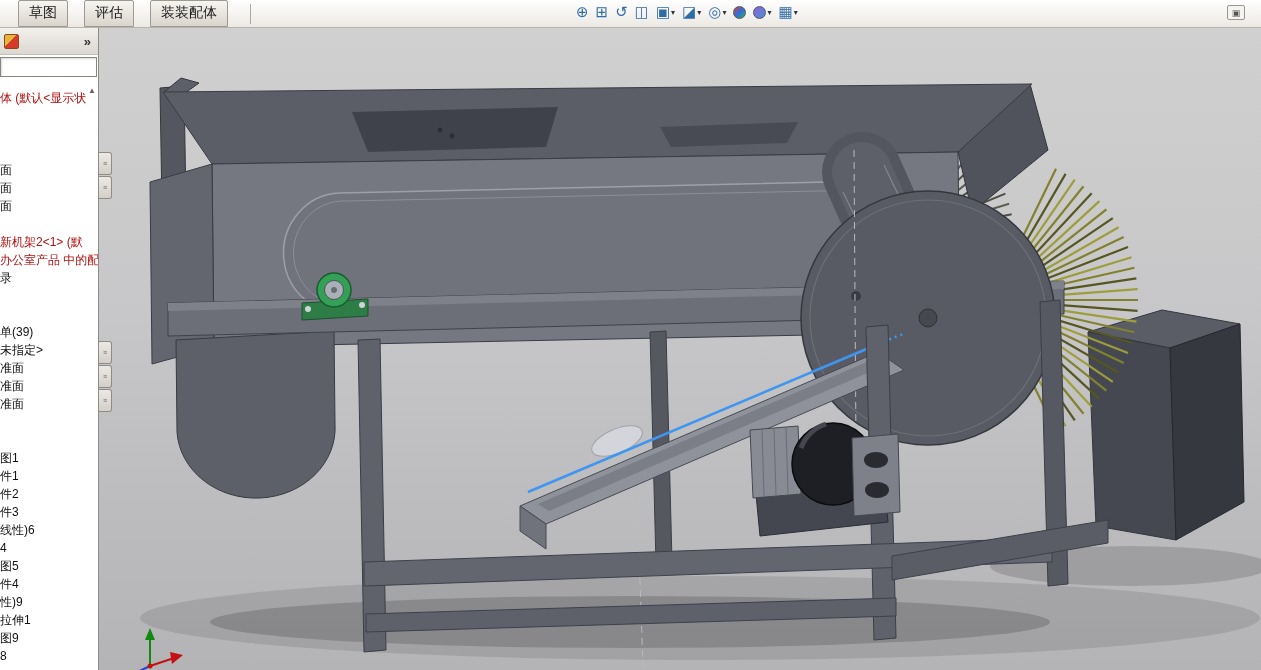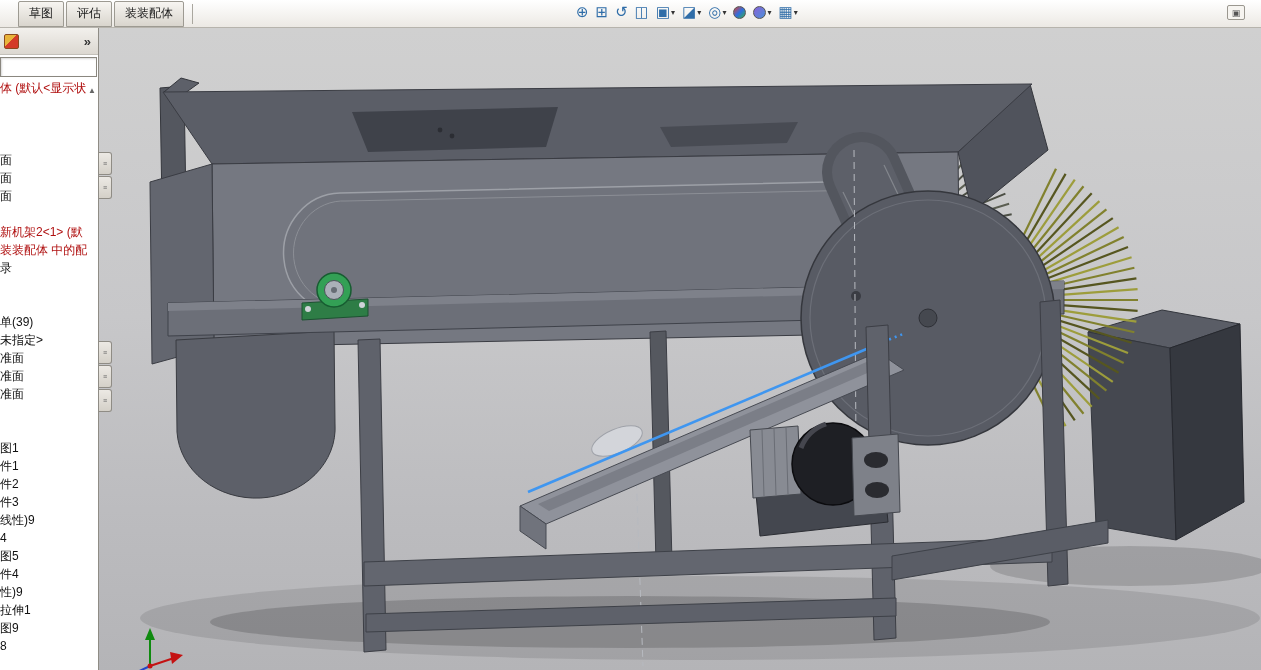--- a/index.html
+++ b/index.html
@@ -4,22 +4,22 @@
 <style>
   *{box-sizing:border-box;margin:0;padding:0}
   html,body{width:1261px;height:670px;overflow:hidden}
   body{font-family:"Liberation Sans","DejaVu Sans",sans-serif;background:#fff}
   .screen{position:relative;width:1261px;height:670px;overflow:hidden;background:#fff}
 
   
   .top-bar{position:absolute;top:0;left:0;width:100%;height:28px;
     background:linear-gradient(#ffffff,#ece9e4);border-bottom:1px solid #b7b4ad;z-index:10;display:flex;align-items:center}
   .cmd-tabs{display:flex;align-items:center;height:100%;padding-left:18px}
-  .cmd-tab{font-size:12px;color:#1a1a1a;background:linear-gradient(#f7f5f1,#d9d5cd);
-    border:1px solid #9d9a92;padding:3px 10px 4px;margin-right:2px;border-radius:2px 2px 0 0;white-space:nowrap}
+  .cmd-tab{font-size:14px;color:#1a1a1a;background:linear-gradient(#f7f5f1,#d9d5cd);
+    border:1px solid #9d9a92;padding:3px 10px 4px;margin-right:16px;border-radius:2px 2px 0 0;white-space:nowrap}
   .tab-sep{width:1px;height:20px;background:#aaa79f;margin:0 6px}
   .view-toolbar{position:absolute;left:574px;top:2px;display:flex;align-items:center;gap:3px;z-index:11}
   .tb-btn{display:flex;align-items:center;padding:1px 2px;border-radius:2px;cursor:default}
   .tb-glyph{font-size:15px;line-height:18px;color:#2f6da8}
   .ball{width:13px;height:13px;border-radius:50%;border:1px solid #555}
   .tb-caret{font-size:8px;color:#333;margin-left:1px}
   .win-btn{position:absolute;right:16px;top:5px;width:18px;height:15px;border:1px solid #9a978f;background:#f6f4f0;
     border-radius:2px;display:flex;align-items:center;justify-content:center;font-size:9px;color:#555;z-index:11}
 
   
@@ -28,21 +28,21 @@
   .vp-svg{position:absolute;left:0;top:0}
 
   
   .left-panel{position:absolute;left:0;top:28px;width:99px;height:642px;background:#fff;border-right:1px solid #8f8c85;z-index:6}
   .panel-header{height:27px;background:linear-gradient(#f2f0ec,#dcd8d1);border-bottom:1px solid #c3c0b9;
     display:flex;align-items:center;justify-content:space-between;padding:0 4px}
   .doc-icon{width:15px;height:15px;border:1px solid #8a4a1f;border-radius:2px;
     background:linear-gradient(135deg,#e8b43a 0%,#e8b43a 45%,#d43b28 45%,#d43b28 100%)}
   .expand-btn{font-size:13px;font-weight:bold;color:#333;padding:0 3px;cursor:default}
   .panel-filter{height:20px;margin:2px 1px 1px 0;border:1px solid #8a877f;background:#fff;box-shadow:inset 1px 1px 2px rgba(0,0,0,.15)}
-  .tree{position:relative;padding-top:1px}
+  .tree{position:relative;padding-top:11px}
   .tree-row{height:18px;line-height:18px;font-size:12px;color:#111;white-space:nowrap;overflow:hidden}
   .tree-row.red{color:var(--tree-error-red,#b01010)}
   .scroll-up{position:absolute;right:2px;top:58px;font-size:8px;color:#666}
 
   
   .split-tab{position:absolute;left:99px;width:13px;height:23px;z-index:7;
     background:linear-gradient(#ece9e4,#d4d0c8);border:1px solid #8f8c85;border-left:none;border-radius:0 3px 3px 0;
     display:flex;align-items:center;justify-content:center;font-size:7px;color:#666}
 </style>
 </head>
@@ -278,36 +278,36 @@
     <div class="tree">
         <div class="tree-row red">体 (默认&lt;显示状</div>
         <div class="tree-row"></div>
         <div class="tree-row"></div>
         <div class="tree-row"></div>
         <div class="tree-row">面</div>
         <div class="tree-row">面</div>
         <div class="tree-row">面</div>
         <div class="tree-row"></div>
         <div class="tree-row red">新机架2&lt;1&gt; (默</div>
-        <div class="tree-row red">装装配体 中的配</div>
+        <div class="tree-row red">办公室产品 中的配</div>
         <div class="tree-row">录</div>
         <div class="tree-row"></div>
         <div class="tree-row"></div>
         <div class="tree-row">单(39)</div>
         <div class="tree-row">未指定&gt;</div>
         <div class="tree-row">准面</div>
         <div class="tree-row">准面</div>
         <div class="tree-row">准面</div>
         <div class="tree-row"></div>
         <div class="tree-row"></div>
         <div class="tree-row">图1</div>
         <div class="tree-row">件1</div>
         <div class="tree-row">件2</div>
         <div class="tree-row">件3</div>
-        <div class="tree-row">线性)9</div>
+        <div class="tree-row">线性)6</div>
         <div class="tree-row">4</div>
         <div class="tree-row">图5</div>
         <div class="tree-row">件4</div>
         <div class="tree-row">性)9</div>
         <div class="tree-row">拉伸1</div>
         <div class="tree-row">图9</div>
         <div class="tree-row">8</div>
       </div>
     <span class="scroll-up">▲</span>
   </div>

